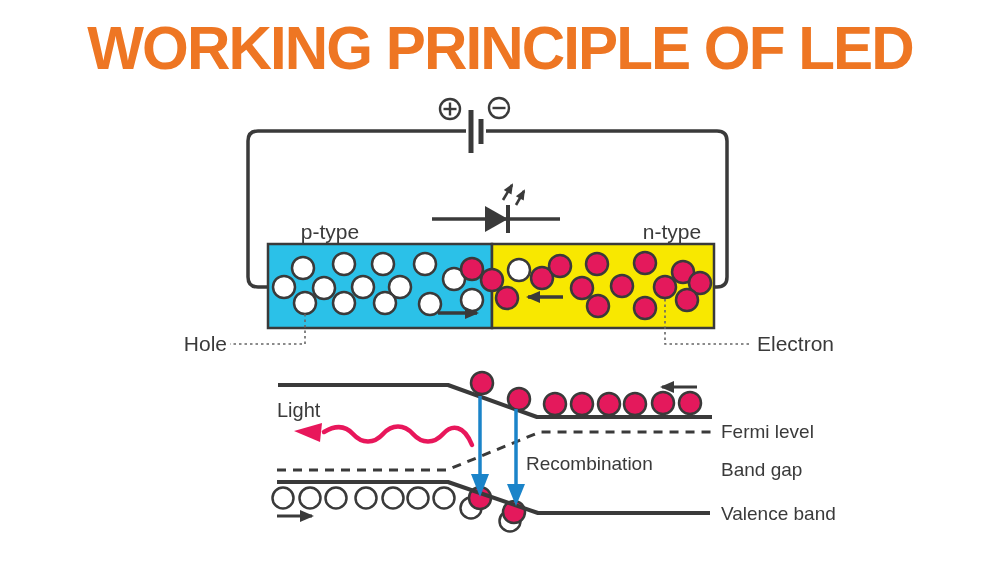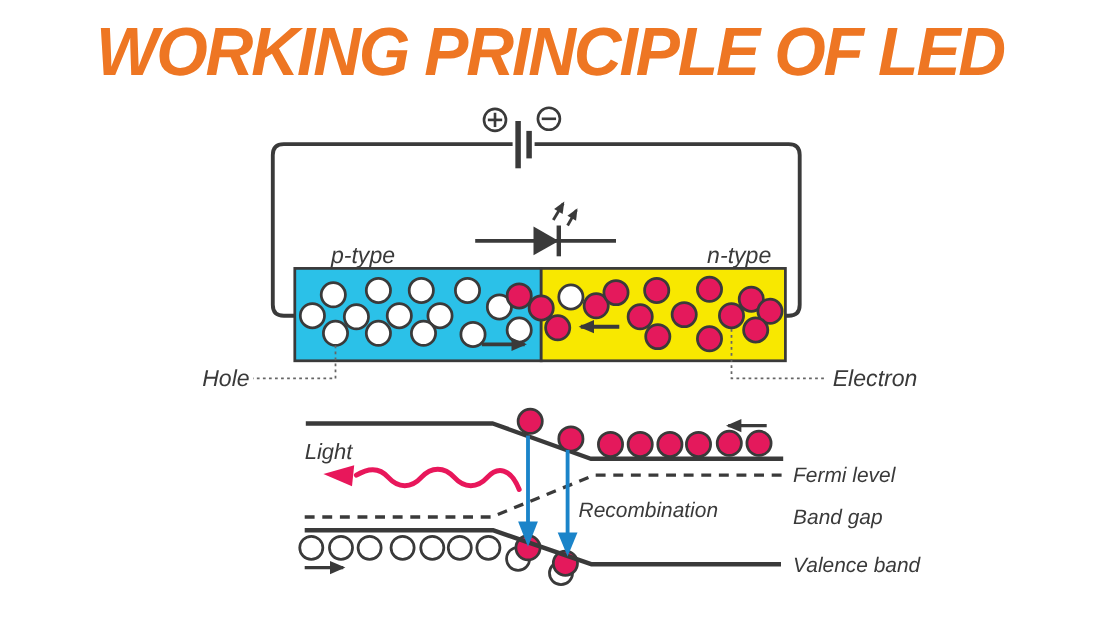--- a/index.html
+++ b/index.html
@@ -1,17 +1,17 @@
 <!DOCTYPE html>
 <html><head>
 <meta charset="utf-8">
 <style>
   html,body{margin:0;padding:0;background:#fff;}
   #stage{position:relative;width:1000px;height:563px;background:#ffffff;overflow:hidden;
-         font-family:"Liberation Sans","DejaVu Sans",sans-serif;font-style:italic;}
+         font-family:"Liberation Sans","DejaVu Sans",sans-serif;}
   #title{position:absolute;top:12px;left:0;width:1000px;text-align:center;
          font-size:62px;font-weight:800;letter-spacing:-2px;color:#EE7623;
          transform:scaleX(0.97);white-space:nowrap;}
   svg{position:absolute;left:0;top:0;}
   text{font-family:"Liberation Sans","DejaVu Sans",sans-serif;fill:#3A3A3A;}
 </style>
 </head>
 <body>
 
 <div id="stage">

